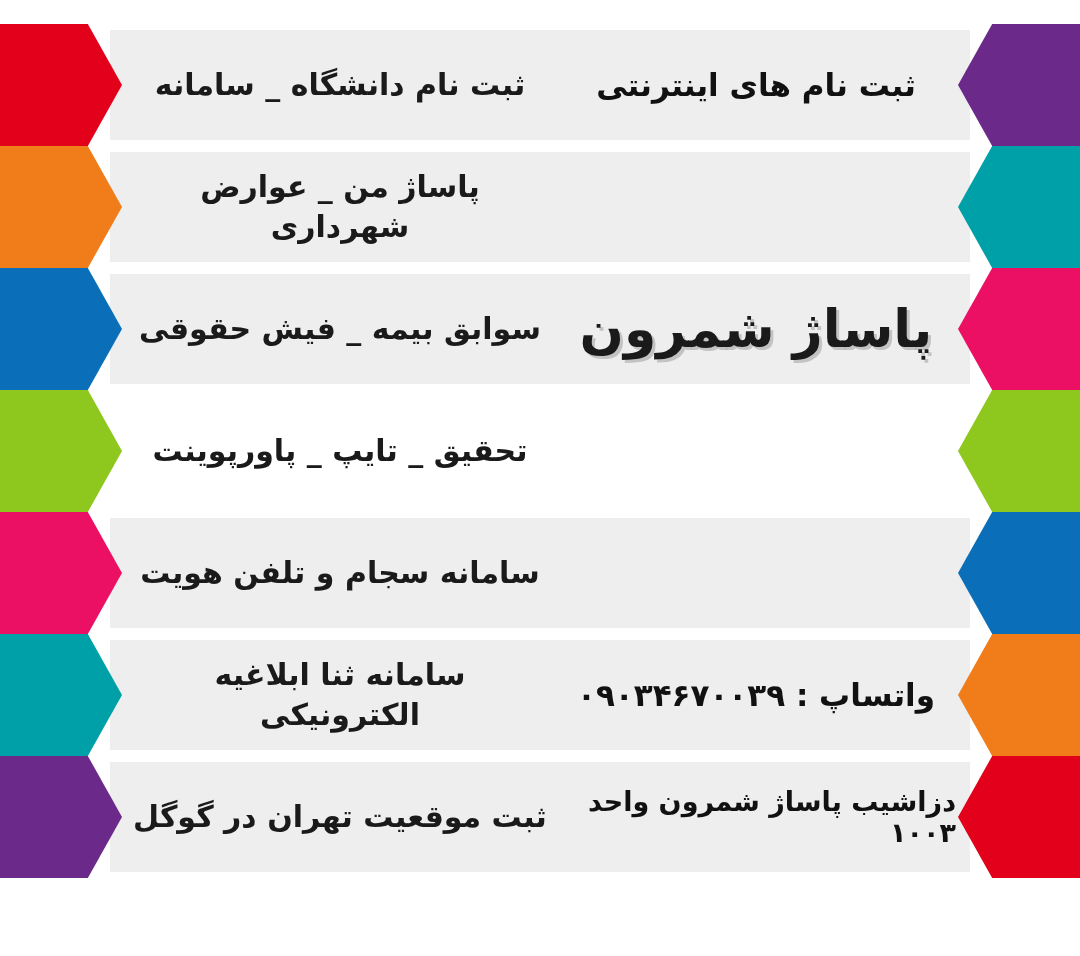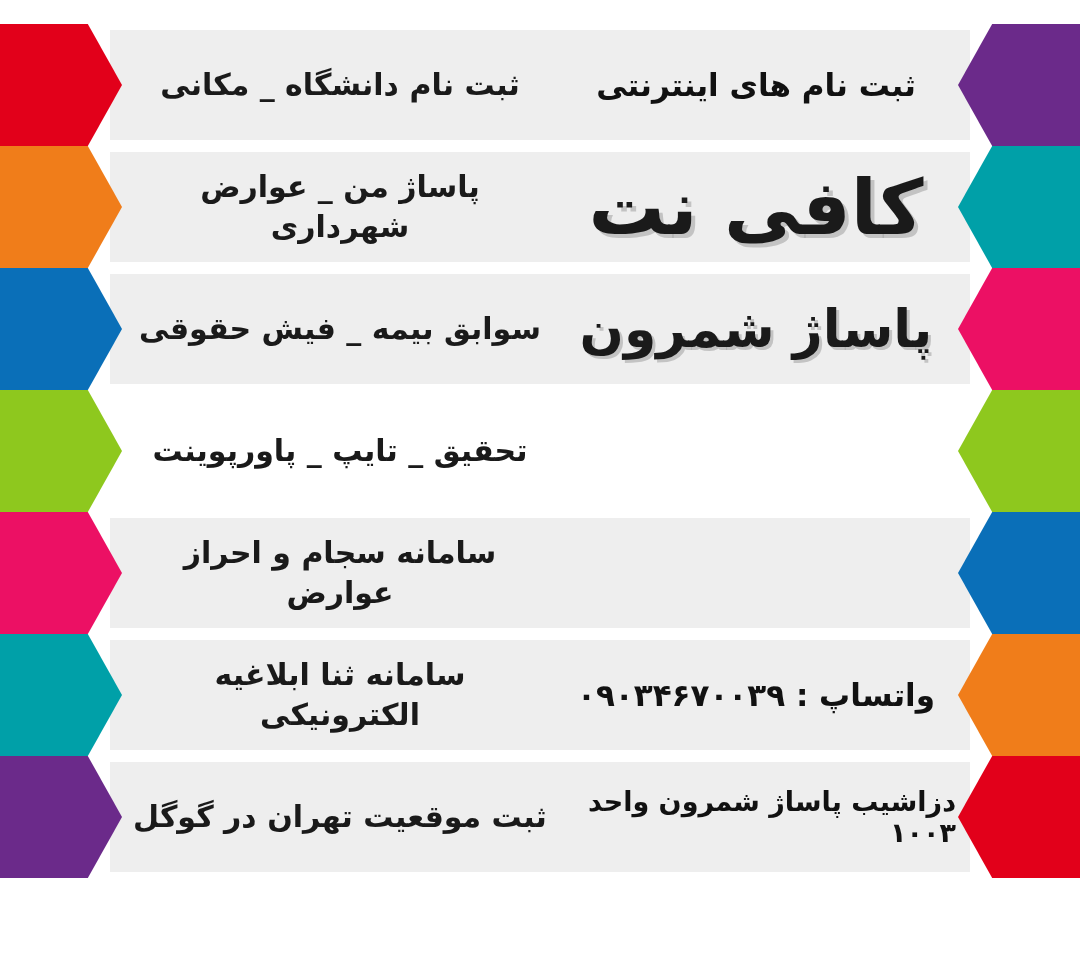--- a/index.html
+++ b/index.html
@@ -145,30 +145,27 @@
 <div class="poster">
   <div class="rows" id="rows-container">
       <div class="row">
         <div class="row-band"></div>
         <div class="chev chev-left" style="background: rgb(226, 0, 26);"></div>
         <div class="chev chev-right" style="background: rgb(107, 42, 138);"></div>
         <div class="cell cell-right">
           <div class="title-small">ثبت نام های اینترنتی</div>
         </div>
         <div class="cell cell-left">
-          <div class="svc-text">ثبت نام دانشگاه _ مکانی</div>
+          <div class="svc-text">ثبت نام دانشگاه _ سامانه</div>
         </div>
       </div>
       <div class="row">
         <div class="row-band"></div>
         <div class="chev chev-left" style="background: rgb(240, 125, 26);"></div>
         <div class="chev chev-right" style="background: rgb(0, 160, 168);"></div>
-        <div class="cell cell-right">
-          <div class="brand-1">کافی نت</div>
-        </div>
         <div class="cell cell-left">
           <div class="svc-text">پاساژ من _ عوارض شهرداری</div>
         </div>
       </div>
       <div class="row">
         <div class="row-band"></div>
         <div class="chev chev-left" style="background: rgb(10, 111, 184);"></div>
         <div class="chev chev-right" style="background: rgb(236, 16, 100);"></div>
         <div class="cell cell-left">
           <div class="svc-text">سوابق بیمه  _  فیش حقوقی</div>
@@ -186,21 +183,21 @@
         </div>
         <div class="cell cell-left">
           <div class="svc-text">تحقیق _ تایپ _ پاورپوینت</div>
         </div>
       </div>
       <div class="row">
         <div class="row-band"></div>
         <div class="chev chev-left" style="background: rgb(236, 16, 100);"></div>
         <div class="chev chev-right" style="background: rgb(10, 111, 184);"></div>
         <div class="cell cell-left">
-          <div class="svc-text">سامانه سجام و احراز عوارض</div>
+          <div class="svc-text">سامانه سجام و تلفن هویت</div>
         </div>
       </div>
       <div class="row">
         <div class="row-band"></div>
         <div class="chev chev-left" style="background: rgb(0, 160, 168);"></div>
         <div class="chev chev-right" style="background: rgb(240, 125, 26);"></div>
         <div class="cell cell-right">
           <div class="info-text">واتساپ : ۰۹۰۳۴۶۷۰۰۳۹</div>
         </div>
         <div class="cell cell-left">

